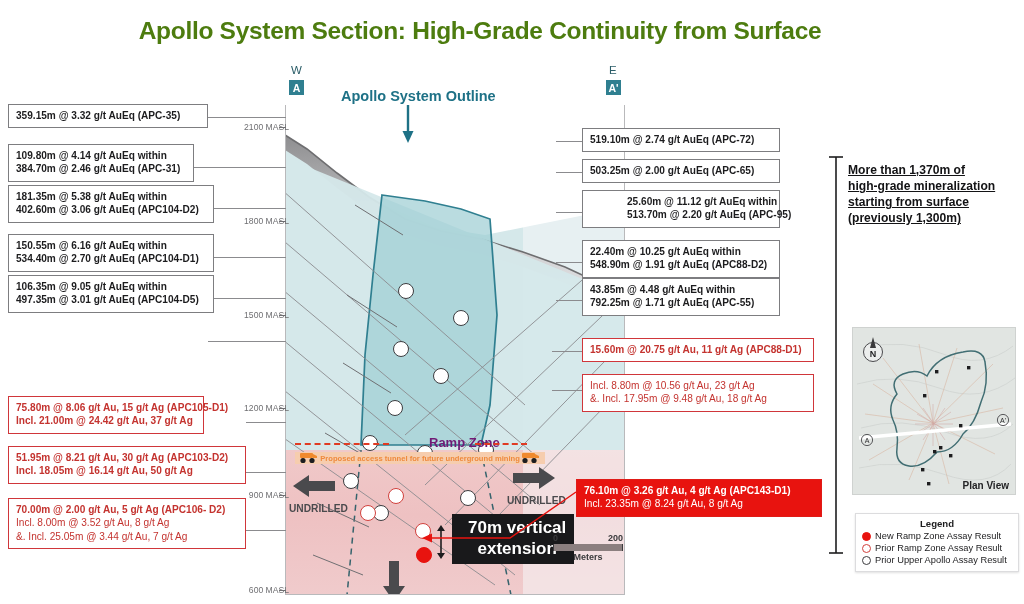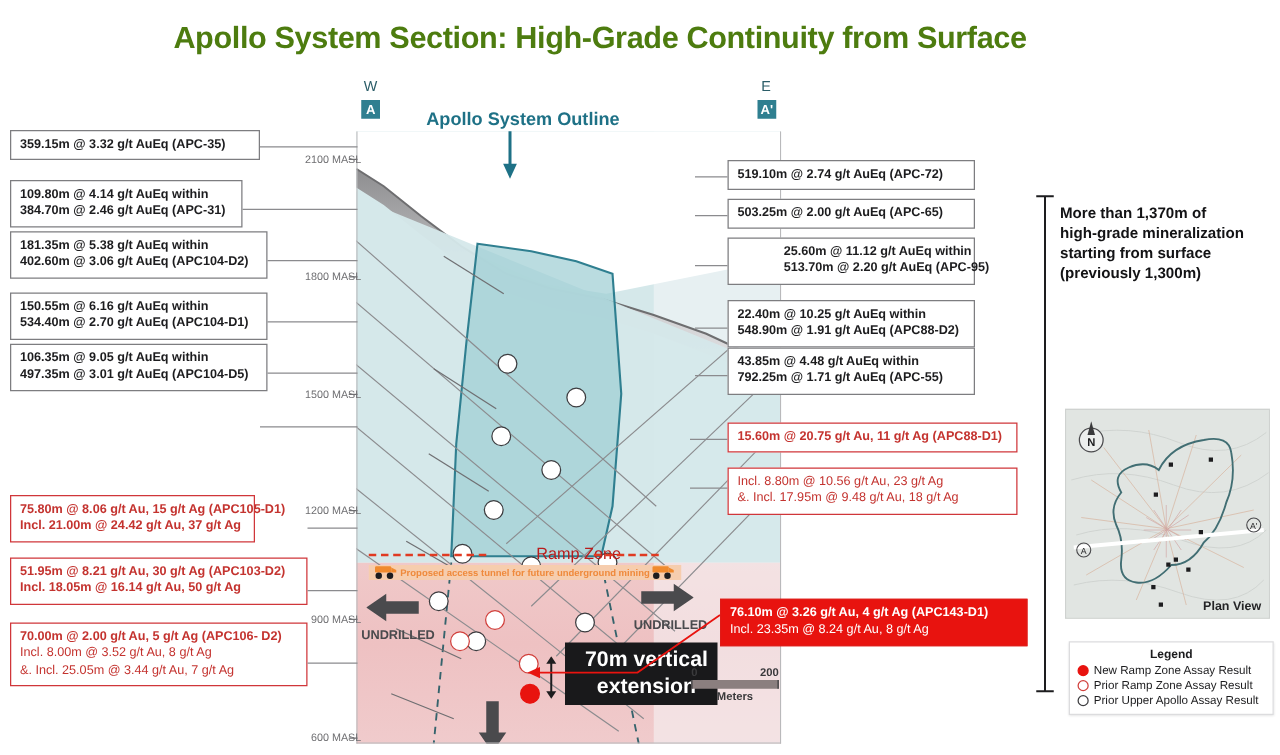--- a/index.html
+++ b/index.html
@@ -113,21 +113,21 @@
   .dh {
     position: absolute; width: 16px; height: 16px; border-radius: 50%;
     background: #ffffff; border: 1.4px solid #3d3d40;
   }
   .dh.prior-ramp { border-color: #d1403c; }
   .dh.new-ramp { background: #e8130f; border-color: #e8130f; }
 
   
   .ramp-label {
     position: absolute;
-    font-size: 13px; font-weight: normal; color: #b91c1c;
+    font-size: 13px; font-weight: bold; color: #701a75;
     white-space: nowrap;
     padding-left: 36px;
   }
   .ramp-dash {
     position: absolute; height: 0;
     border-top: 2px dashed #e03a22;
   }
   .tunnel-band {
     position: absolute;
     background: #f6cdae;
@@ -163,21 +163,21 @@
   .scale-bar {
     width: 70px; height: 7px; background: #8b7f7f;
     border-left: 1.5px solid #3a3a3c; border-right: 1.5px solid #3a3a3c;
     margin-top: 1px;
   }
   .scale-cap { width: 70px; text-align: center; font-size: 9px; color: #3a3a3c; font-weight: bold; margin-top: 1px;}
 
   
   .bracket-note {
     position: absolute; left: 848px; top: 163px; width: 170px;
-    font-size: 12.1px; font-weight: bold; color: #131315; line-height: 1.32;
+    font-size: 12.1px; font-weight: bold; color: #131315; line-height: 1.32; text-decoration: underline;
   }
 
   
   .planview {
     position: absolute; left: 852px; top: 327px; width: 164px; height: 168px;
     background: #e3e6e4;
     border: 1px solid #cfd2d0;
     overflow: hidden;
   }
   .plan-cap {

